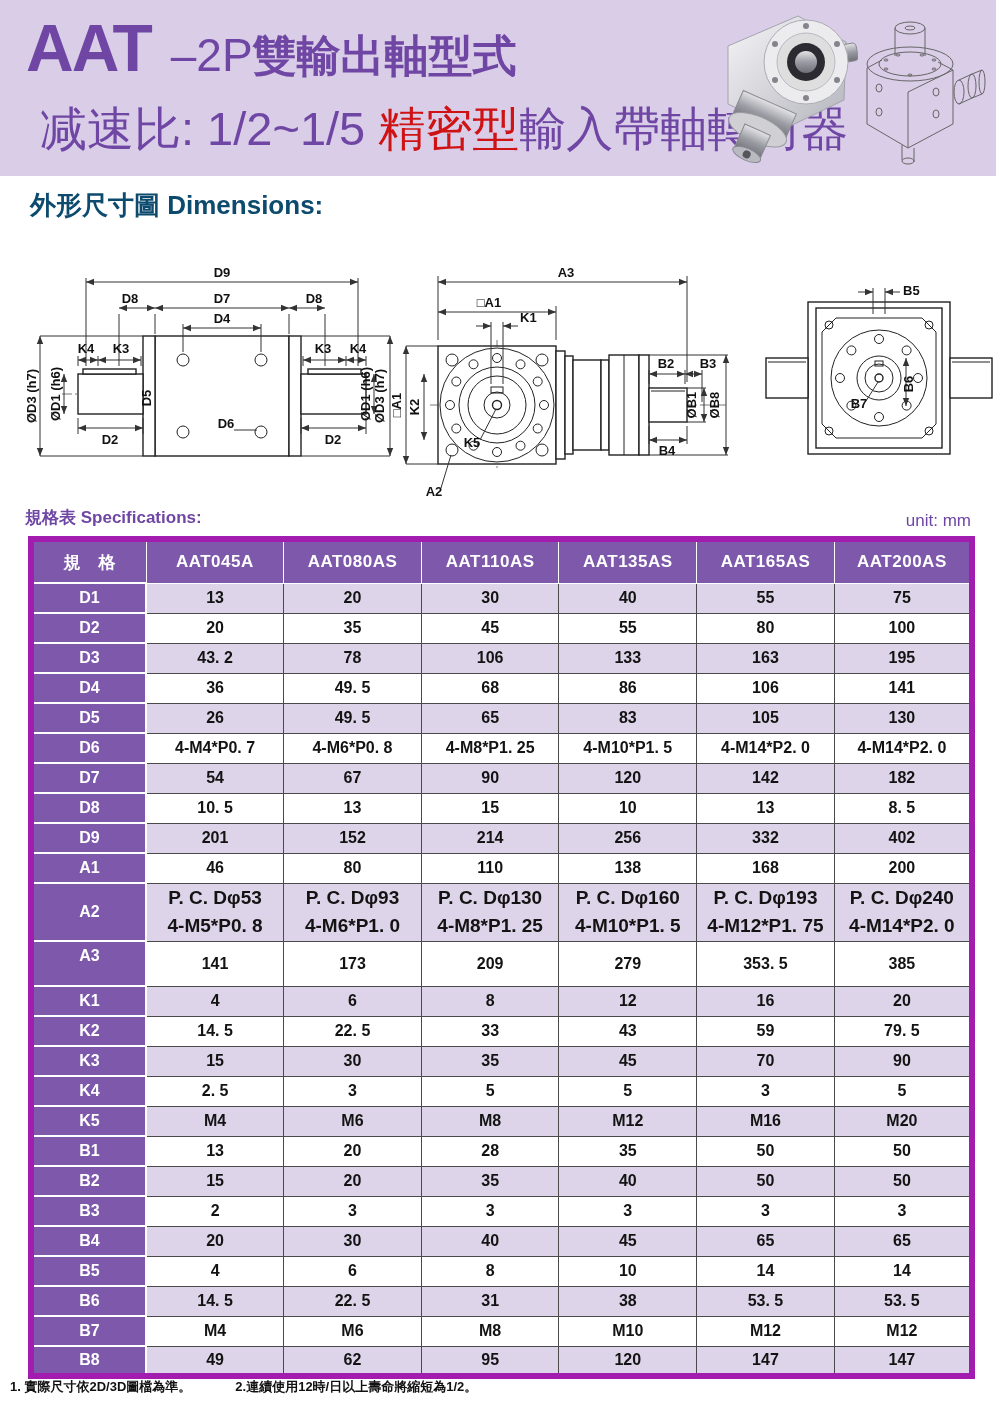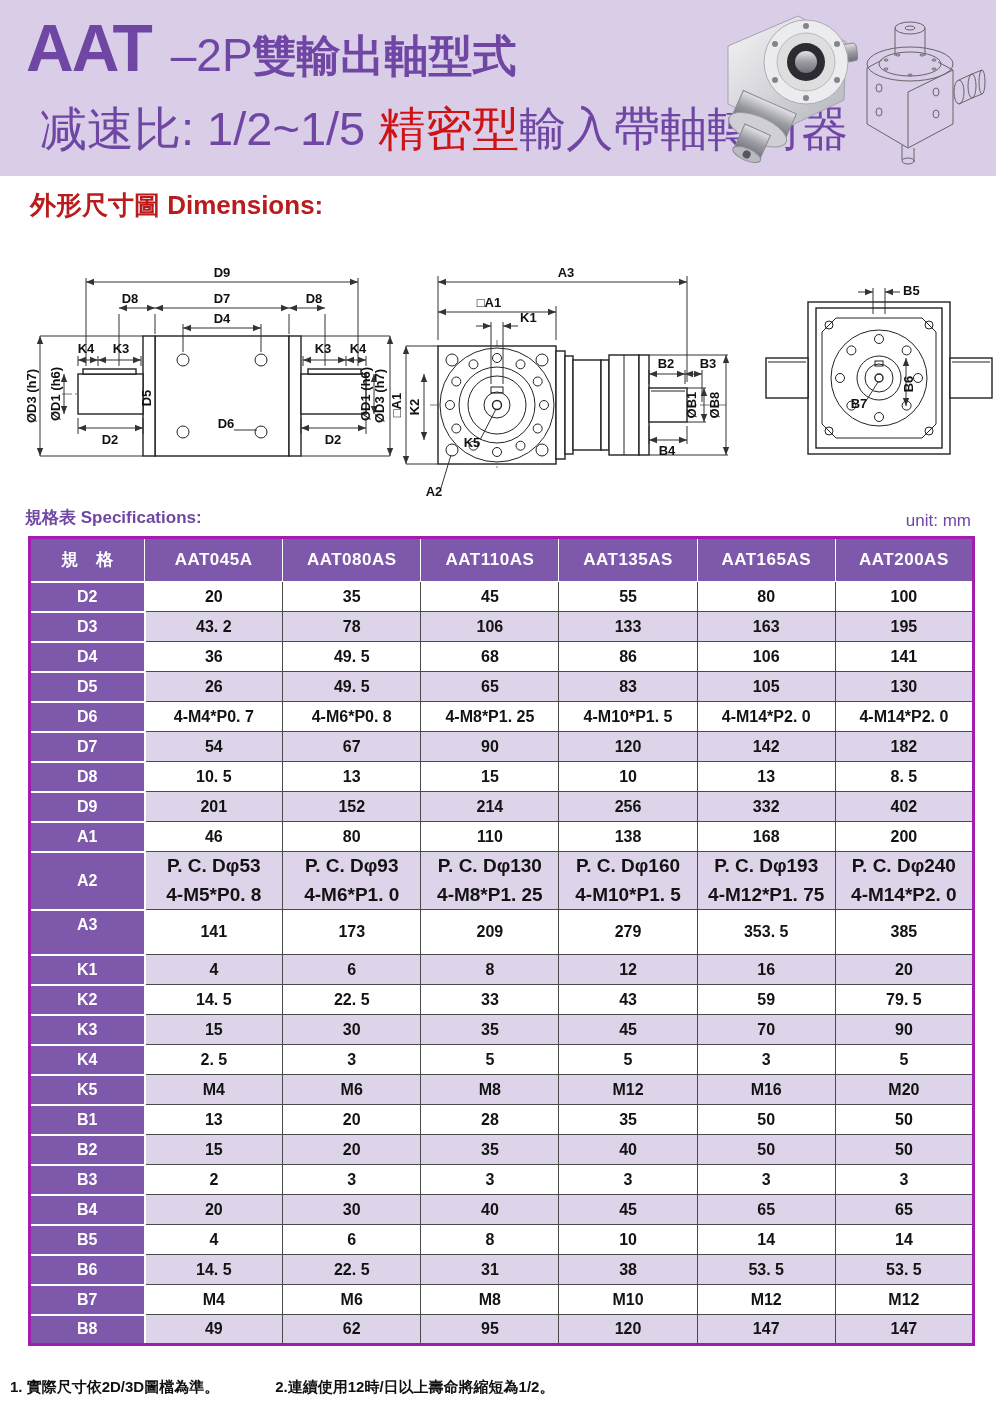--- a/index.html
+++ b/index.html
@@ -12,48 +12,48 @@
   .title1{position:absolute;left:26px;top:10px;display:flex;align-items:baseline;color:#6f46a4;}
   .t-main{font-size:66px;font-weight:800;letter-spacing:-2px;}
   .t-suf{font-size:46px;font-weight:400;margin-left:20px;}
   .t-cjk{font-size:44px;font-weight:800;margin-left:0;}
   .title2{position:absolute;left:40px;top:98px;font-size:47px;font-weight:400;color:#6f46a4;white-space:nowrap;}
   .red{color:#cf1315;}
   .prod-photo{position:absolute;left:698px;top:4px;}
   .prod-line{position:absolute;left:846px;top:8px;}
 
   
-  .dim-heading{position:absolute;left:30px;top:188px;font-size:26px;font-weight:800;color:#b91c1c;text-align:center;}
+  .dim-heading{position:absolute;left:30px;top:188px;font-size:26px;font-weight:800;color:#0c4a6e;text-align:center;}
   .view1{position:absolute;left:22px;top:258px;}
   .view2{position:absolute;left:386px;top:254px;}
   .view3{position:absolute;left:760px;top:278px;}
   .dl{stroke:#333;stroke-width:1;fill:none;}
   .bl{stroke:#222;stroke-width:1.4;fill:#fff;}
   .bl2{stroke:#222;stroke-width:1;fill:none;}
   .cl{stroke:#555;stroke-width:0.8;fill:none;stroke-dasharray:10 3 2 3;}
   text.dt{font:bold 13px "Liberation Sans","DejaVu Sans",sans-serif;fill:#111;}
 
   
   .spec-heading{position:absolute;left:25px;top:506px;font-size:17px;font-weight:700;color:#6f46a4;}
   .unit{position:absolute;right:25px;top:511px;font-size:17px;font-weight:400;color:#6f46a4;}
-  table.spec{position:absolute;left:28px;top:536px;width:947px;border-collapse:collapse;table-layout:fixed;border:3px solid #a21caf;}
+  table.spec{position:absolute;left:28px;top:536px;width:947px;border-collapse:collapse;table-layout:fixed;border:6px solid #a21caf;}
   table.spec thead th{background:#7d58ab;color:#ffffff;font-size:17px;font-weight:700;border:1px solid #fdfcfe;letter-spacing:0.5px;}
   table.spec thead tr{height:44px;}
   table.spec tr{height:30px;}
   table.spec th.rowlabel{background:#7d58ab;color:#ffffff;font-size:16px;font-weight:700;border:2px solid #ffffff;}
   table.spec td{border:1px solid #4a4a4a;background:#ffffff;text-align:center;vertical-align:middle;
       font-size:16px;font-weight:700;color:#131313;white-space:pre-line;padding:0 2px;}
   table.spec tr.odd td{background:#ded4e9;}
   table.spec tr.tall2{height:58px;}
   table.spec tr.tall2 td{font-size:19px;line-height:1.5;}
   table.spec tr.tall1{height:45px;}
   table.spec tr.tall1 th.rowlabel{vertical-align:top;padding-top:5px;}
 
   
-  .footnotes{position:absolute;left:10px;top:1378px;display:flex;gap:56px;font-size:15px;font-weight:700;color:#111;text-align:center;}
+  .footnotes{position:absolute;left:10px;top:1378px;display:flex;gap:44px;font-size:13px;font-weight:700;color:#111;text-align:center;}
 </style>
 </head>
 <body>
 
 <svg width="0" height="0" style="position:absolute" aria-hidden="true">
   <defs>
     <marker id="ae" markerWidth="9" markerHeight="8" refX="8" refY="4" orient="auto" markerUnits="userSpaceOnUse">
       <path d="M0,0.8 L8,4 L0,7.2 Z" fill="#333"></path>
       </marker>
     <marker id="as" markerWidth="9" markerHeight="8" refX="0" refY="4" orient="auto" markerUnits="userSpaceOnUse">
@@ -379,20 +379,29 @@
           <th>規　格</th>
           <th>AAT045A</th>
           <th>AAT080AS</th>
           <th>AAT110AS</th>
           <th>AAT135AS</th>
           <th>AAT165AS</th>
           <th>AAT200AS</th>
         </tr>
     </thead>
     <tbody>
+        <tr class="odd">
+          <th class="rowlabel">D1</th>
+          <td>13</td>
+          <td>20</td>
+          <td>30</td>
+          <td>40</td>
+          <td>55</td>
+          <td>75</td>
+        </tr>
         <tr class="even">
           <th class="rowlabel">D2</th>
           <td>20</td>
           <td>35</td>
           <td>45</td>
           <td>55</td>
           <td>80</td>
           <td>100</td>
         </tr>
         <tr class="odd">

